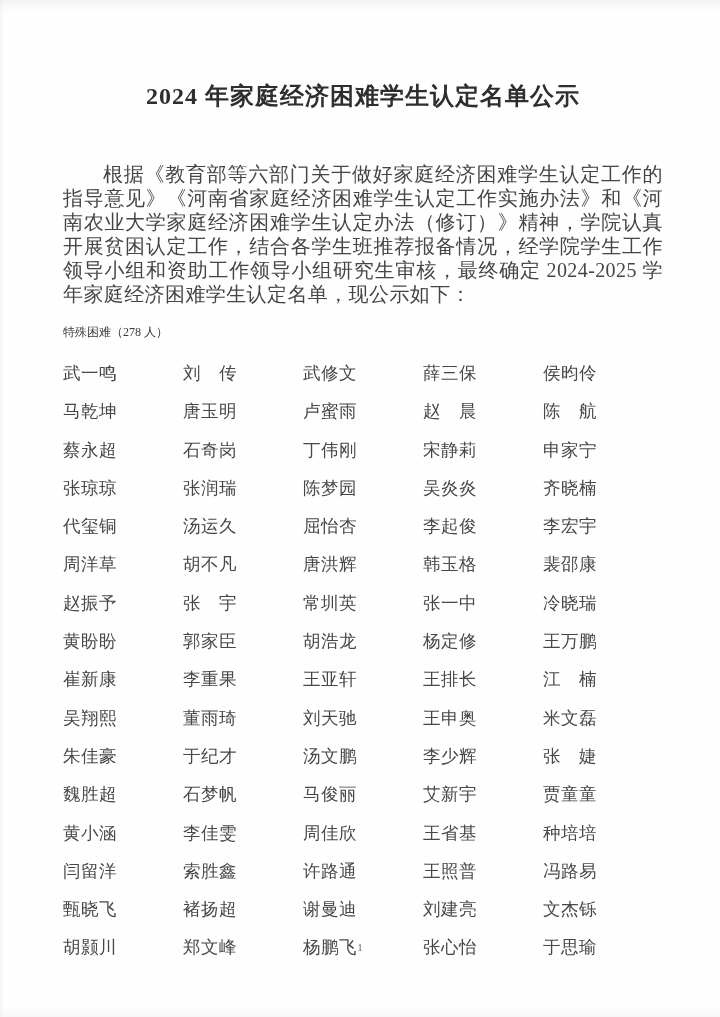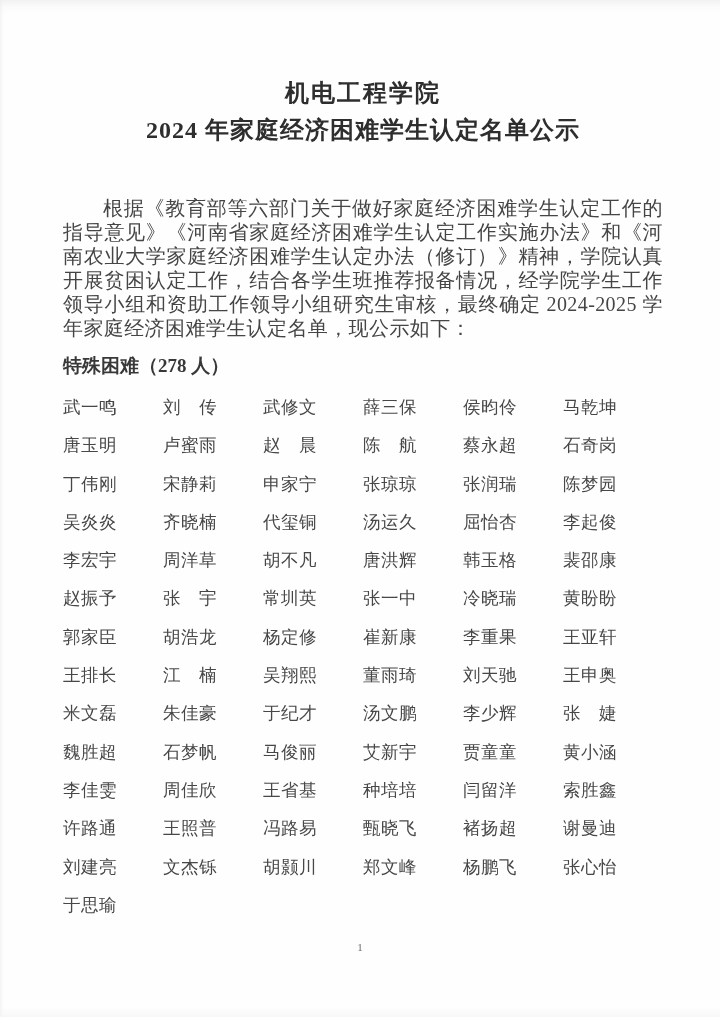--- a/index.html
+++ b/index.html
@@ -52,29 +52,29 @@
     margin-top: 46px;
     font-size: 20px;
     line-height: 24px;
     text-align: justify;
     text-indent: 2em;
     color: #454545;
     letter-spacing: 0.4px;
   }
   .section-heading {
     margin-top: 7px;
-    font-size: 19px;
-    font-weight: bold;
+    font-size: 12px;
+    font-weight: normal;
     color: #383838;
     line-height: 38px;
   }
   .name-grid {
     margin-top: 3px;
     display: grid;
-    grid-template-columns: repeat(6, 1fr);
+    grid-template-columns: repeat(5, 1fr);
     row-gap: 0;
   }
   .name-cell {
     font-size: 17.5px;
     color: #474747;
     height: 38.3px;
     line-height: 38.3px;
     white-space: nowrap;
     text-align: left;
     letter-spacing: 0.5px;
@@ -88,21 +88,20 @@
     color: #6d6d6d;
   }
 </style>
 </head>
 <body>
 
 <div class="page">
   <div class="content">
 
     <div class="title-block">
-      <div class="title-line1">机电工程学院</div>
       <div class="title-line2">2024 年家庭经济困难学生认定名单公示</div>
     </div>
 
     <p class="body-paragraph">根据《教育部等六部门关于做好家庭经济困难学生认定工作的指导意见》《河南省家庭经济困难学生认定工作实施办法》和《河南农业大学家庭经济困难学生认定办法（修订）》精神，学院认真开展贫困认定工作，结合各学生班推荐报备情况，经学院学生工作领导小组和资助工作领导小组研究生审核，最终确定 2024-2025 学年家庭经济困难学生认定名单，现公示如下：</p>
 
     <div class="section-heading">特殊困难（278 人）</div>
 
     <div class="name-grid">
         <div class="name-cell">武一鸣</div>
         <div class="name-cell">刘　传</div>
@@ -136,20 +135,21 @@
         <div class="name-cell">裴邵康</div>
         <div class="name-cell">赵振予</div>
         <div class="name-cell">张　宇</div>
         <div class="name-cell">常圳英</div>
         <div class="name-cell">张一中</div>
         <div class="name-cell">冷晓瑞</div>
         <div class="name-cell">黄盼盼</div>
         <div class="name-cell">郭家臣</div>
         <div class="name-cell">胡浩龙</div>
         <div class="name-cell">杨定修</div>
+        <div class="name-cell">王万鹏</div>
         <div class="name-cell">崔新康</div>
         <div class="name-cell">李重果</div>
         <div class="name-cell">王亚轩</div>
         <div class="name-cell">王排长</div>
         <div class="name-cell">江　楠</div>
         <div class="name-cell">吴翔熙</div>
         <div class="name-cell">董雨琦</div>
         <div class="name-cell">刘天驰</div>
         <div class="name-cell">王申奥</div>
         <div class="name-cell">米文磊</div>

